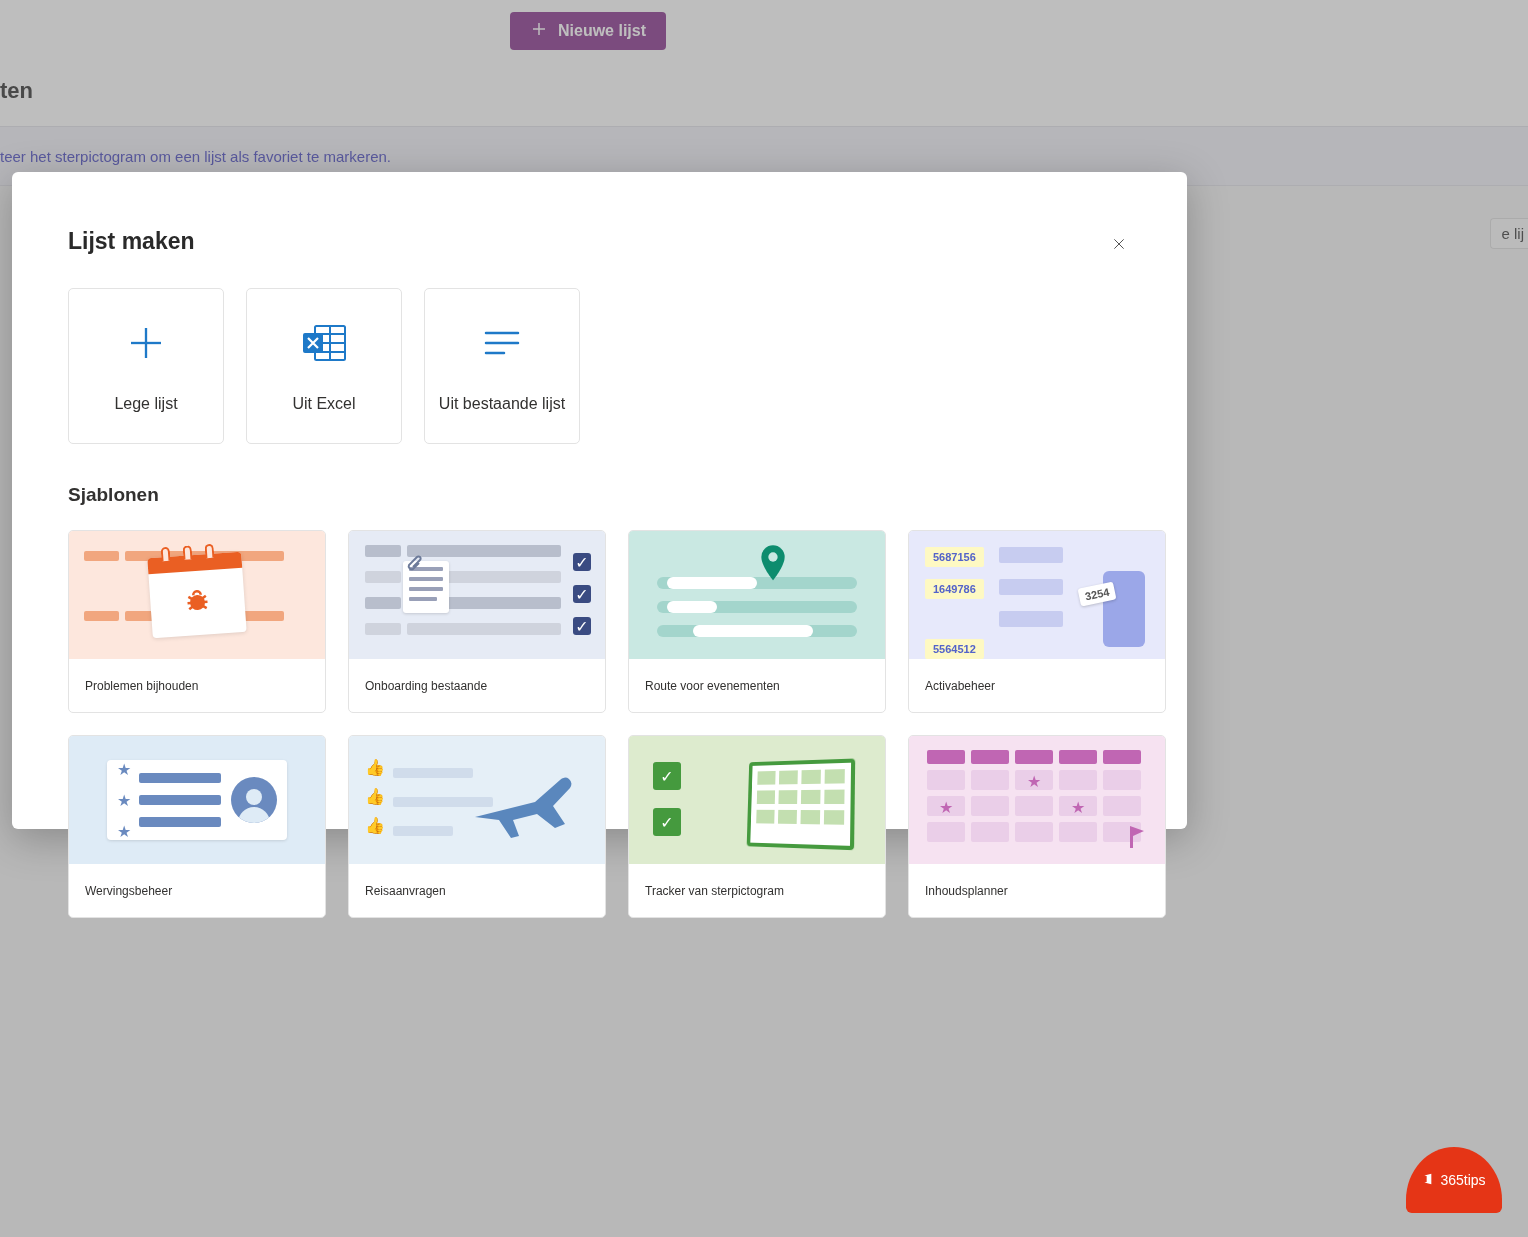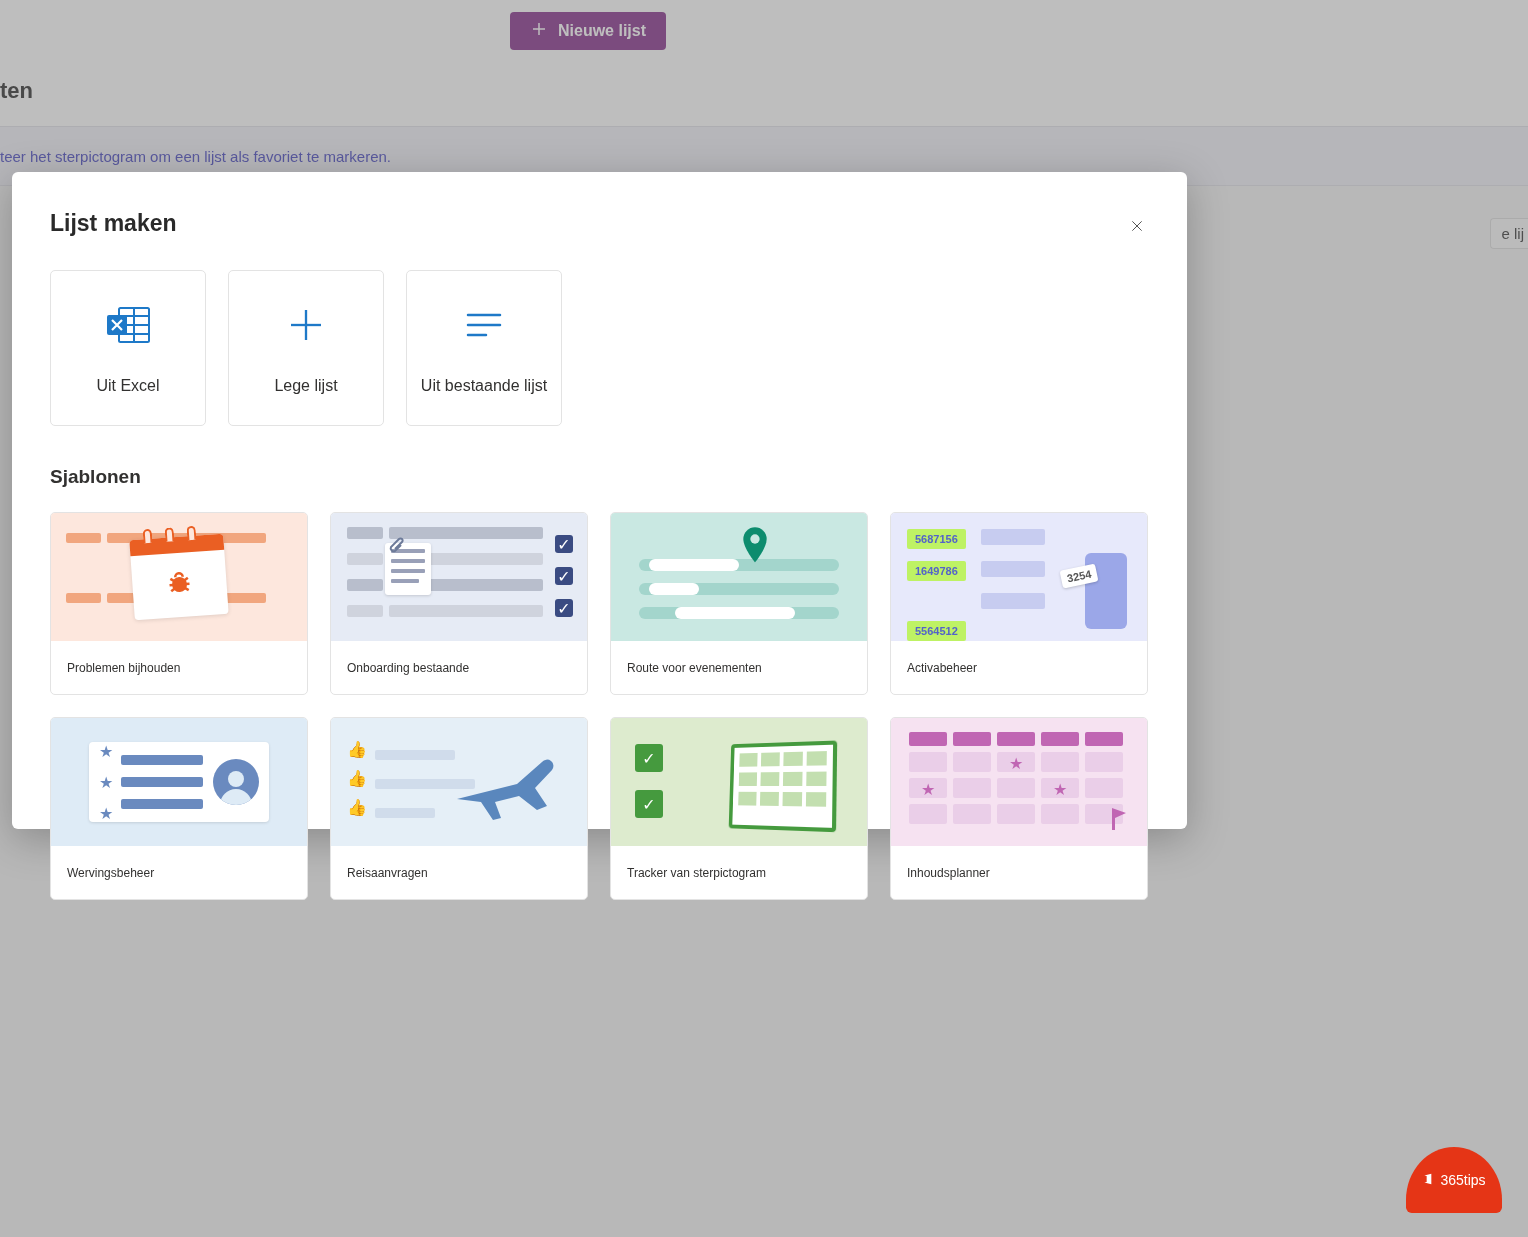--- a/index.html
+++ b/index.html
@@ -71,21 +71,21 @@
     }
     .modal {
       position: absolute;
       top: 172px;
       left: 12px;
       width: 1175px;
       height: 657px;
       background: #fff;
       border-radius: 6px;
       box-shadow: 0 10px 40px rgba(0,0,0,0.25);
-      padding: 38px;
+      padding: 56px;
     }
     .modal-header {
       display: flex;
       justify-content: space-between;
       align-items: flex-start;
       margin-bottom: 30px;
     }
     .modal-title {
       font-size: 23px;
       font-weight: 600;
@@ -191,21 +191,21 @@
     .onb-bar { position:absolute; border-radius:2px;}
     .onb-clip { position:absolute; top:30px; left:54px; width:46px; height:52px; background:#fff; border-radius:3px; box-shadow:0 1px 3px rgba(0,0,0,.15);}
     .onb-clip-head { width:20px; height:20px; position:absolute; top:-8px; left:2px; }
     .onb-line { height:4px; background:#99a0b8; margin:6px 6px 0 6px; border-radius:1px;}
     .check-sq { position:absolute; width:18px; height:18px; background:#3a4b82; border-radius:3px; right:14px; display:flex; align-items:center; justify-content:center; color:#fff;}
 
     .route-bar { position:absolute; background:#a3d5cc; height:12px; border-radius:6px;}
     .route-seg { position:absolute; background:#fff; height:12px; border-radius:6px;}
     .pin { position:absolute; color:#0d8c6e; top:14px; left:130px;}
 
-    .asset-pill { position:absolute; background:#bef264; color:#5363c9; font-size:11px; font-weight:600; padding:4px 8px; border-radius:2px;}
+    .asset-pill { position:absolute; background:#fef9c3; color:#5363c9; font-size:11px; font-weight:600; padding:4px 8px; border-radius:2px;}
     .asset-bar { position:absolute; background:#c7ccf0; height:16px; border-radius:2px;}
     .phone { position:absolute; right:20px; top:40px; width:42px; height:76px; background:#9ba7e8; border-radius:6px;}
     .tag { position:absolute; right:50px; top:54px; background:#fff; padding:3px 6px; font-size:11px; font-weight:600; color:#555; border-radius:3px; transform:rotate(-12deg); box-shadow:0 1px 3px rgba(0,0,0,.2);}
 
     .recruit-card { width:180px; height:80px; background:#fff; border-radius:4px; display:flex; align-items:center; padding:10px; box-shadow:0 1px 3px rgba(0,0,0,.12);}
     .star-col { display:flex; flex-direction:column; gap:12px;}
     .line-col { flex:1; display:flex; flex-direction:column; gap:12px; margin-left:8px;}
     .rline { height:10px; background:#6a8abf; border-radius:2px;}
     .avatar { width:46px; height:46px; border-radius:50%; background:#6a8abf; margin-left:10px; display:flex; align-items:flex-end; justify-content:center; overflow:hidden;}
 
@@ -282,44 +282,44 @@
       <span>
         <svg width="16" height="16" viewBox="0 0 24 24" fill="none" stroke="currentColor" stroke-width="1.5">
             <line x1="5" y1="5" x2="19" y2="19"></line>
             <line x1="19" y1="5" x2="5" y2="19"></line>
           </svg>
       </span>
     </div>
   </div>
 
   <div class="top-options">
+
+    <div class="option-card">
+      <div class="option-icon">
+        <svg width="40" height="40" viewBox="0 0 24 24" fill="none" stroke="#1e79c8" stroke-width="1.4">
+            <line x1="12" y1="3" x2="12" y2="21"></line>
+            <line x1="3" y1="12" x2="21" y2="12"></line>
+          </svg>
+      </div>
+      <div class="option-label">Lege lijst</div>
+    </div>
 
     <div class="option-card">
       <div class="option-icon">
         <svg width="46" height="38" viewBox="0 0 46 38" fill="none">
           <rect x="14" y="2" width="30" height="34" rx="1.5" fill="none" stroke="#1e79c8" stroke-width="2"></rect>
           <line x1="14" y1="10" x2="44" y2="10" stroke="#1e79c8" stroke-width="2"></line>
           <line x1="14" y1="19" x2="44" y2="19" stroke="#1e79c8" stroke-width="2"></line>
           <line x1="14" y1="28" x2="44" y2="28" stroke="#1e79c8" stroke-width="2"></line>
           <line x1="29" y1="2" x2="29" y2="36" stroke="#1e79c8" stroke-width="2"></line>
           <rect x="2" y="9" width="20" height="20" rx="2" fill="#1e79c8"></rect>
           <path d="M7 14 L17 24 M17 14 L7 24" stroke="#fff" stroke-width="2.2"></path>
         </svg>
       </div>
       <div class="option-label">Uit Excel</div>
-    </div>
-
-    <div class="option-card">
-      <div class="option-icon">
-        <svg width="40" height="40" viewBox="0 0 24 24" fill="none" stroke="#1e79c8" stroke-width="1.4">
-            <line x1="12" y1="3" x2="12" y2="21"></line>
-            <line x1="3" y1="12" x2="21" y2="12"></line>
-          </svg>
-      </div>
-      <div class="option-label">Lege lijst</div>
     </div>
 
     <div class="option-card">
       <div class="option-icon">
         <svg width="40" height="30" viewBox="0 0 40 30" fill="none" stroke="#1e79c8" stroke-width="2.5" stroke-linecap="round">
           <line x1="4" y1="5" x2="36" y2="5"></line>
           <line x1="4" y1="15" x2="36" y2="15"></line>
           <line x1="4" y1="25" x2="22" y2="25"></line>
         </svg>
       </div>

